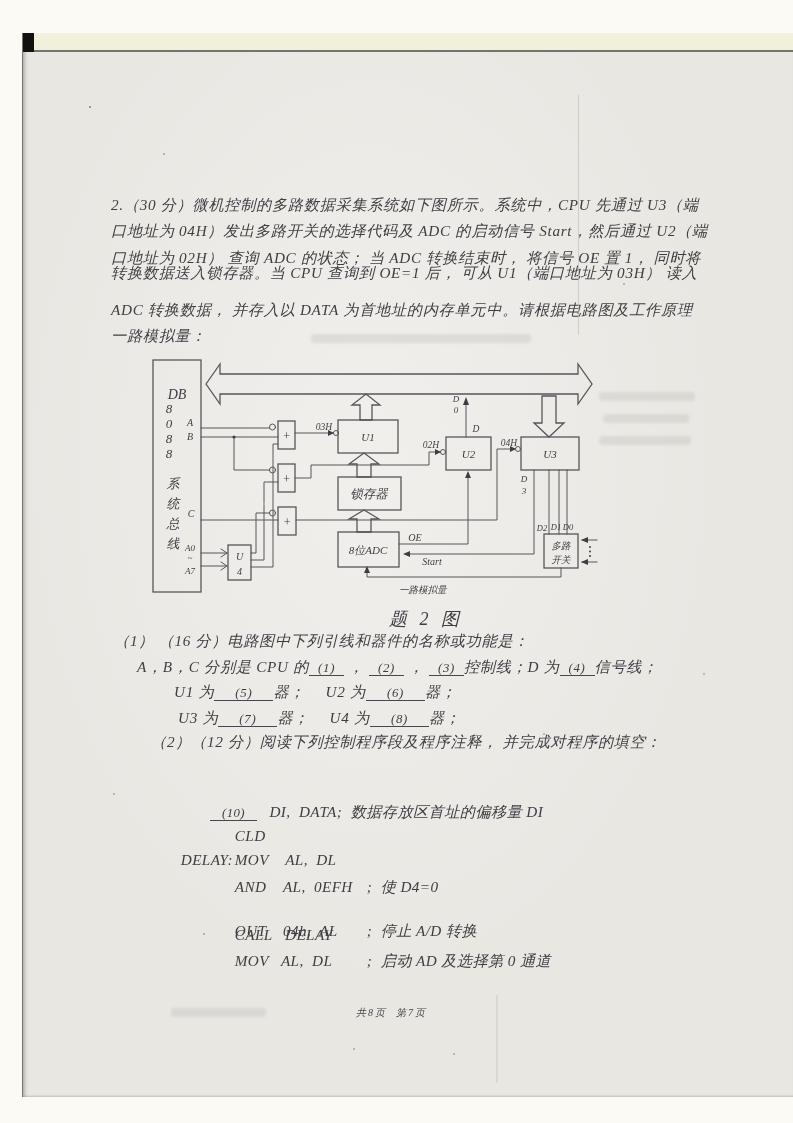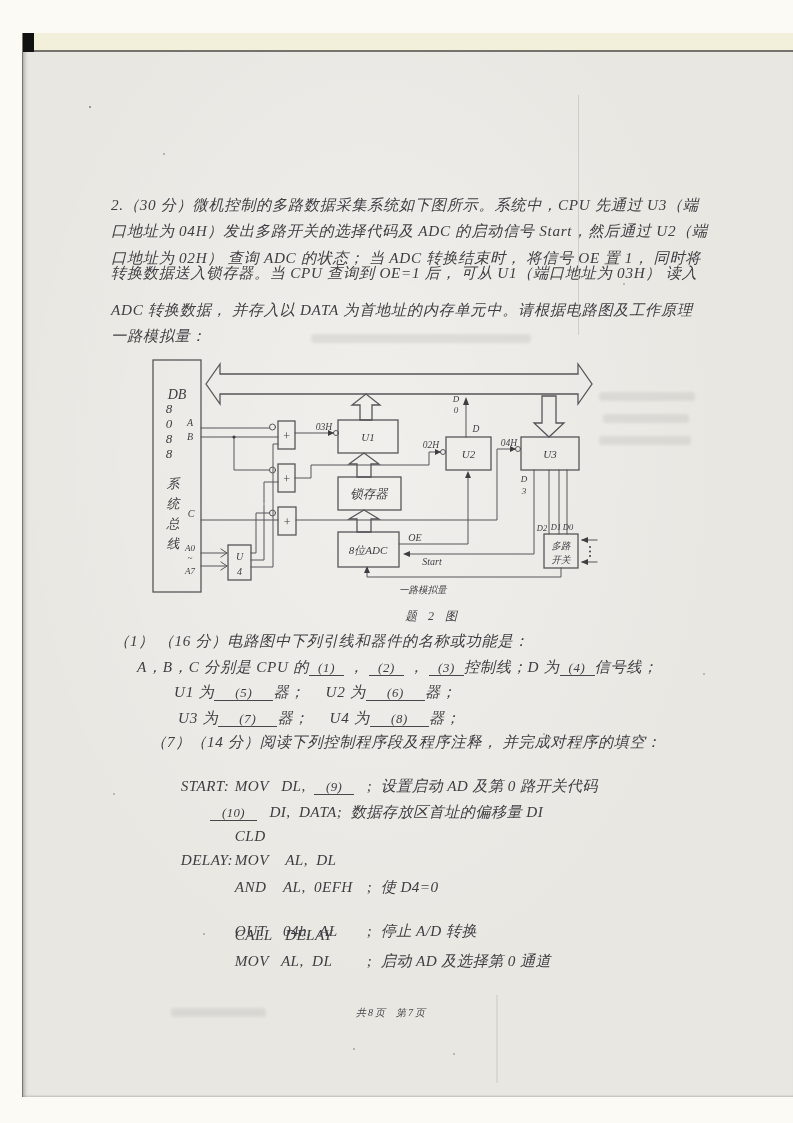--- a/index.html
+++ b/index.html
@@ -20,21 +20,21 @@
       var(--paper);
     border-left:1px solid #77766f;
     box-shadow:inset 3px 0 4px -2px rgba(60,60,55,.45), inset 0 -2px 3px -2px rgba(90,90,85,.4);
     font-style:italic;
   }
   .edge-strip{position:absolute;left:0;top:0;width:771px;height:17px;background:var(--edge_strip);}
   .edge-rule{position:absolute;left:0;top:17px;width:771px;height:2px;background:#5f5e59;opacity:.85;}
   .corner-mark{position:absolute;left:0;top:0;width:11px;height:19px;background:#111;}
   .txt{position:absolute;white-space:pre;font-size:15.2px;letter-spacing:.7px;line-height:1;}
   .intro-line{left:88px;}
-  .caption{left:382px;top:577px;font-size:12px;letter-spacing:4px;}
+  .caption{left:366px;top:577px;font-size:18px;letter-spacing:4px;}
   .blank{border-bottom:1.4px solid #46464b;font-size:12.8px;}
   .blank-sm{padding:0 9px;}
   .blank-md{padding:0 12px;}
   .blank-lg{padding:0 21px;}
   .prog-row{position:absolute;left:141px;white-space:pre;font-size:15.2px;letter-spacing:.4px;}
   .col-label{display:inline-block;width:54px;}
   .col-instr{display:inline-block;width:132px;}
   .r2 .col-label{width:22px;}
   .r2 .col-instr{width:134px;text-align:right;}
   .footer{left:333px;top:975px;font-size:10px;letter-spacing:2px;color:#47474b;}
@@ -173,25 +173,22 @@
     </g>
   </svg>
 
   <div class="txt caption">题 2 图</div>
 
   <div class="txt" style="left:91px;top:600px">（1） （16 分）电路图中下列引线和器件的名称或功能是：</div>
   <div class="txt" style="left:114px;top:626px"><span>A，B，C 分别是 CPU 的</span><span class="blank blank-sm">(1)</span><span> ， </span><span class="blank blank-sm">(2)</span><span> ， </span><span class="blank blank-sm">(3)</span><span>控制线；D 为</span><span class="blank blank-sm">(4)</span><span>信号线；</span></div>
   <div class="txt" style="left:151px;top:651px"><span>U1 为</span><span class="blank blank-lg">(5)</span><span>器；</span><span>　 </span><span>U2 为</span><span class="blank blank-lg">(6)</span><span>器；</span></div>
   <div class="txt" style="left:155px;top:677px"><span>U3 为</span><span class="blank blank-lg">(7)</span><span>器；</span><span>　 </span><span>U4 为</span><span class="blank blank-lg">(8)</span><span>器；</span></div>
 
-  <div class="txt" style="left:128px;top:701px">（7）（14 分）阅读下列控制程序段及程序注释， 并完成对程序的填空：</div>
-
-  <div class="prog-row" style="top:725px">
-    <span class="col-label">START:</span><span class="col-instr"><span>MOV   DL,  </span><span class="blank blank-md">(9)</span></span><span>;  设置启动 AD 及第 0 路开关代码</span>
-  </div>
+  <div class="txt" style="left:128px;top:701px">（2）（12 分）阅读下列控制程序段及程序注释， 并完成对程序的填空：</div>
+
   <div class="prog-row r2" style="top:751px">
     <span class="col-label"></span><span class="col-instr"><span class="blank blank-md">(10)</span><span>   DI,  DATA</span></span><span>;  数据存放区首址的偏移量 DI</span>
   </div>
   <div class="prog-row" style="top:776px">
     <span class="col-label"></span><span class="col-instr"><span>CLD</span></span><span></span>
   </div>
   <div class="prog-row" style="top:800px">
     <span class="col-label">DELAY:</span><span class="col-instr"><span>MOV    AL,  DL</span></span><span></span>
   </div>
   <div class="prog-row" style="top:826px">

